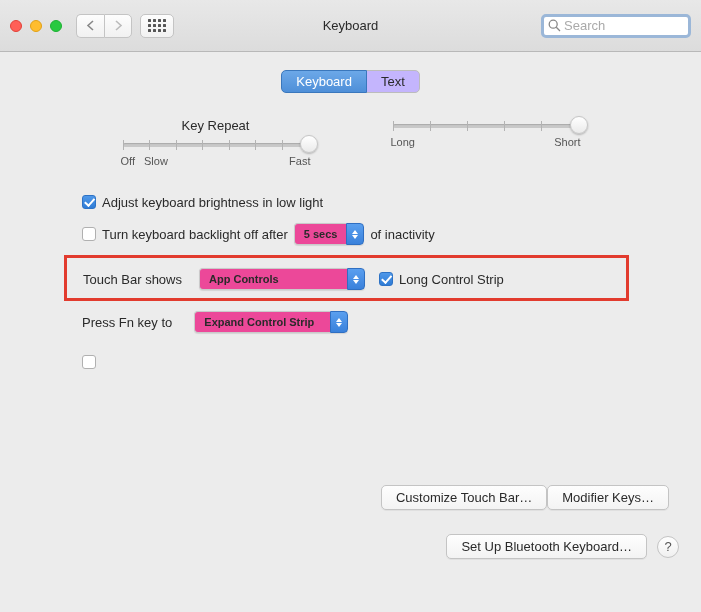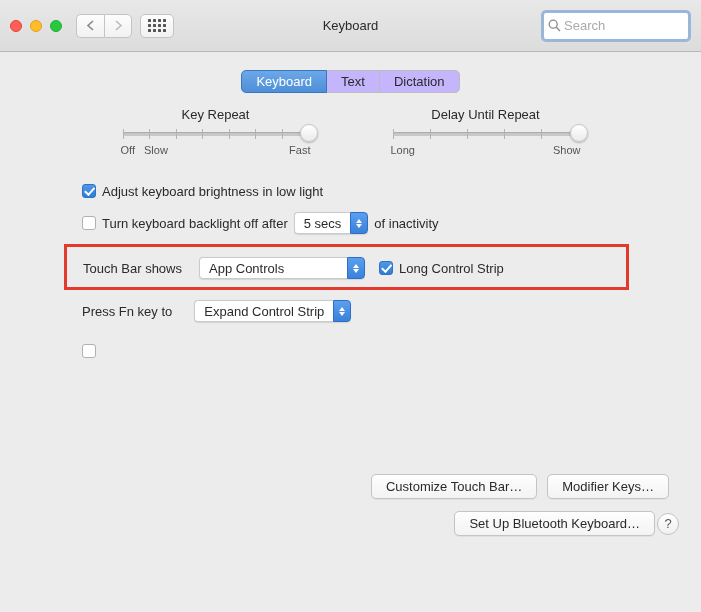--- a/index.html
+++ b/index.html
@@ -40,21 +40,21 @@
   width:34px; height:24px; margin-left:8px;
   background:linear-gradient(#fdfdfd,#f1f1f1);
   border:1px solid #c4c4c4; border-radius:5px;
   display:flex; align-items:center; justify-content:center;
 }
 .dots { display:grid; grid-template-columns:repeat(4,3px); gap:2px;}
 .dots span{width:3px;height:3px;background:#555;border-radius:0.5px;}
 .title { position:absolute; left:50%; transform:translateX(-50%); font-size:13px; }
 .searchwrap {
   margin-left:auto;
-  width:150px; height:32px;
+  width:150px; height:24px;
   border:3px solid #9bb7d8;
   border-radius:5px;
   background:#fff;
   display:flex; align-items:center; padding:0 4px;
 }
 .searchwrap svg{margin-right:3px; flex-shrink:0;}
 .searchwrap input{border:none;outline:none;font-size:13px;width:100%;color:#999;}
 .searchwrap input::placeholder{color:#aaa;}
 
 .tabs { display:flex; justify-content:center; margin-top:18px;}
@@ -69,21 +69,21 @@
 .tab:last-child{border-radius:0 5px 5px 0;}
 .tab.active {
   background:linear-gradient(#6ca8e8,#4e8fd8);
   border-color:#3a77bc;
   color:#fff;
   position:relative; z-index:1;
 }
 
 .sliders {
   display:flex; justify-content:center; gap:80px;
-  margin-top:14px;
+  margin-top:25px;
 }
 .sliderbox { width:190px; text-align:center;}
 .sliderlabel{font-size:13px; margin-bottom:10px;}
 .track {
   height:4px; background:#c8c8c8; border-radius:2px;
   position:relative; margin:6px 2px 0;
   box-shadow: inset 0 1px 1px rgba(0,0,0,0.15);
 }
 .tick {
   position:absolute; top:-3px; width:1px; height:10px; background:#b3b3b3;
@@ -112,23 +112,23 @@
   content:""; width:4px; height:8px; border:solid #fff;
   border-width:0 2px 2px 0; transform:rotate(42deg) translateY(-1px);
 }
 .sel {
   display:inline-flex; align-items:stretch;
   height:22px; margin:0 6px;
   box-shadow:0 0.5px 1px rgba(0,0,0,0.1);
   border-radius:4px;
 }
 .sel .val{
-  background:#ffffff; border:1px solid #cacaca; border-right:none;
+  background:#ec4899; border:1px solid #cacaca; border-right:none;
   border-radius:4px 0 0 4px; padding:0 9px;
-  display:flex; align-items:center; font-size:13px;
+  display:flex; align-items:center; font-size:11px;font-weight:bold;
 }
 .sel .chev{
   width:18px; background:linear-gradient(#5a9fef,#3a81db);
   border:1px solid #2f6fc2; border-radius:0 4px 4px 0;
   display:flex; flex-direction:column; align-items:center; justify-content:center; gap:1px;
 }
 .sel .chev::before, .sel .chev::after{
   content:""; width:0; height:0; border-left:3px solid transparent;
   border-right:3px solid transparent;
 }
@@ -142,26 +142,26 @@
 }
 .highlight .row{margin-bottom:0;}
 
 .btn {
   background:linear-gradient(#fefefe,#f3f3f3);
   border:1px solid #c4c4c4; border-radius:5px;
   padding:4px 14px; font-size:13px;
   box-shadow:0 1px 0 rgba(0,0,0,0.05);
 }
 .bottomrow1 {
-  display:flex; justify-content:flex-end; gap:10px;
+  display:flex; justify-content:flex-end; gap:0;
   padding:0 32px; margin-top:112px;
 }
 .bottomrow2 {
-  display:flex; justify-content:flex-end; align-items:center; gap:2px;
-  padding:0 22px; margin-top:12px;
+  display:flex; justify-content:flex-end; align-items:center; gap:10px;
+  padding:0 22px; margin-top:24px;
 }
 .help {
   width:22px; height:22px; border:1px solid #c4c4c4; border-radius:50%;
   background:linear-gradient(#fefefe,#f0f0f0);
   display:flex; align-items:center; justify-content:center;
   font-size:13px; color:#555;
 }
 </style>
 </head>
 <body>
@@ -206,21 +206,20 @@
       <circle cx="5.2" cy="5.2" r="4" fill="none" stroke="#888" stroke-width="1.3"></circle>
       <line x1="8.3" y1="8.3" x2="12" y2="12" stroke="#888" stroke-width="1.3"></line>
     </svg>
     <input placeholder="Search" style="">
   </div>
 </div>
 
 <div class="tabs">
   <div class="tab active">Keyboard</div>
   <div class="tab">Text</div>
-  <div class="tab">Dictation</div>
 </div>
 
 <div class="sliders">
   <div class="sliderbox">
     <div class="sliderlabel">Key Repeat</div>
     <div class="track" id="kr-track">
         <div class="tick" style="left: 0%;"></div>
         <div class="tick" style="left: 14.2857%;"></div>
         <div class="tick" style="left: 28.5714%;"></div>
         <div class="tick" style="left: 42.8571%;"></div>
@@ -232,33 +231,32 @@
       </div>
     <div class="scale">
       <span style="display:flex;gap:9px;">
         <span>Off</span>
         <span>Slow</span>
       </span>
       <span>Fast</span>
     </div>
   </div>
   <div class="sliderbox">
-    <div class="sliderlabel">Delay Until Repeat</div>
     <div class="track" id="dl-track">
         <div class="tick" style="left: 0%;"></div>
         <div class="tick" style="left: 20%;"></div>
         <div class="tick" style="left: 40%;"></div>
         <div class="tick" style="left: 60%;"></div>
         <div class="tick" style="left: 80%;"></div>
         <div class="tick" style="left: 100%;"></div>
         <div class="thumb" style="left: 100%;"></div>
       </div>
     <div class="scale">
       <span>Long</span>
-      <span>Show</span>
+      <span>Short</span>
     </div>
   </div>
 </div>
 
 <div class="content">
 
   <div class="row">
     <div class="cb checked"></div>
     <span>Adjust keyboard brightness in low light</span>
   </div>

